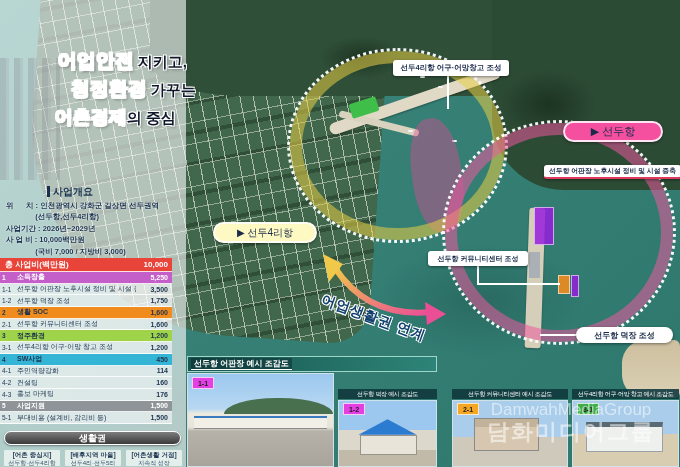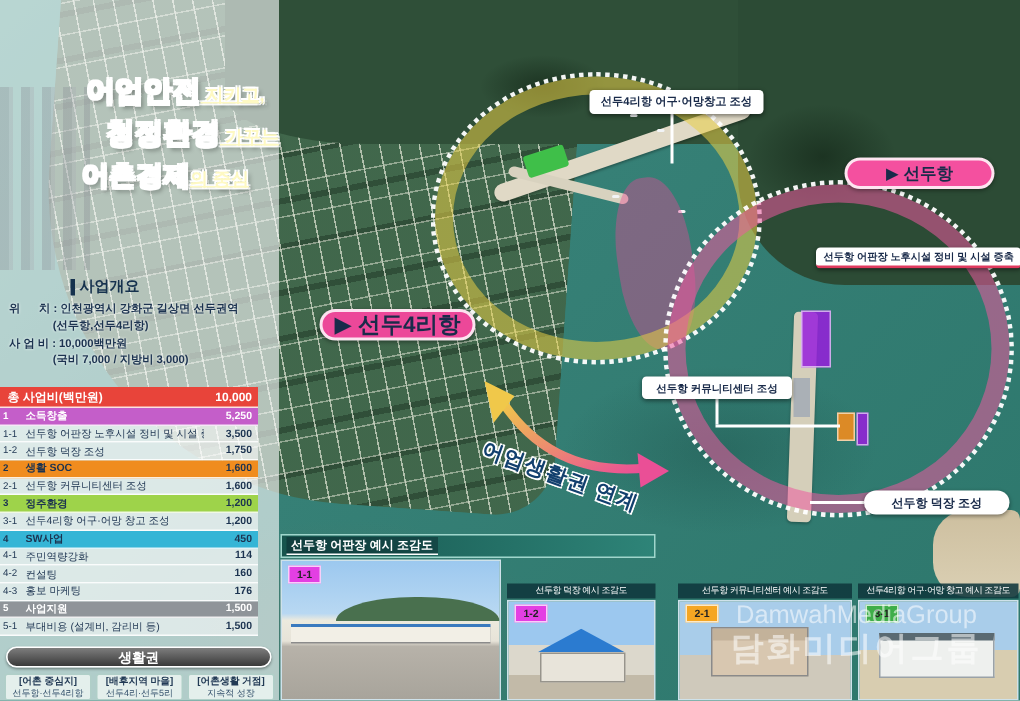--- a/index.html
+++ b/index.html
@@ -61,45 +61,45 @@
   .fac.orange{background:rgba(240,140,30,.9);}
 
   
   .conn{position:absolute;background:#fff;z-index:3;}
 
   
   .map-label{position:absolute;z-index:5;background:#fff;color:#1a2b4a;font-weight:bold;
     display:flex;align-items:center;justify-content:center;white-space:nowrap;
     border-radius:3px;box-shadow:0 1px 3px rgba(0,0,0,.45);}
   .pill{position:absolute;z-index:5;display:flex;align-items:center;justify-content:center;
-    font-weight:bold;color:#1a2b4a;border-radius:11px;border:2px solid rgba(255,255,255,.85);
-    box-shadow:0 1px 3px rgba(0,0,0,.4);white-space:nowrap;}
+    font-weight:normal;color:#1a2b4a;border-radius:11px;border:2px solid rgba(255,255,255,.85);
+    box-shadow:0 1px 3px rgba(0,0,0,.4);white-space:nowrap;margin-top:16px;}
   .pill.pink{left:563px;top:105px;width:100px;height:21px;background:#f4509f;font-size:11px;}
-  .pill.yellow{left:213px;top:206px;width:104px;height:21px;background:#ec4899;font-size:15px;}
+  .pill.yellow{left:213px;top:206px;width:104px;height:21px;background:#fef9c3;font-size:10px;}
   .lbl-warehouse{left:393px;top:60px;width:116px;height:16px;font-size:7.5px;}
   .lbl-fishmarket{left:544px;top:165px;width:137px;height:14px;font-size:6.8px;border-bottom:2px solid #e03a5e;}
   .lbl-community{left:428px;top:251px;width:100px;height:15px;font-size:7px;}
   .lbl-deokjang{left:576px;top:327px;width:97px;height:16px;font-size:8px;border-radius:8px;}
 
   
   .link-arrow{position:absolute;left:313px;top:250px;width:135px;height:80px;z-index:4;}
   .arrow-text{position:absolute;left:325px;top:291px;z-index:4;transform:rotate(20deg);
     transform-origin:0 0;font-size:14px;font-weight:900;color:#12406e;letter-spacing:1px;
     text-shadow:-1px -1px 0 #fff,1px -1px 0 #fff,-1px 1px 0 #fff,1px 1px 0 #fff;white-space:nowrap;}
 
   
   .left-panel{position:absolute;left:0;top:0;width:186px;height:467px;z-index:6;
     background:rgba(252,252,253,.62);}
   .silhouette{position:absolute;left:0;top:58px;width:60px;height:122px;opacity:.35;
     background:repeating-linear-gradient(90deg,#8a8f96 0 6px,#a9adb3 6px 9px,transparent 9px 14px);}
   .t-line{position:absolute;white-space:pre;font-weight:bold;
     text-shadow:-1px -1px 0 #fff,1px -1px 0 #fff,-1px 1px 0 #fff,1px 1px 0 #fff,2px 2px 3px rgba(0,0,0,.35);}
   .t1{left:10px;top:30px;}.t2{left:44px;top:58px;}.t3{left:7px;top:87px;}
   .hl{font-size:19px;}.hl.blue{color:#ffffff;padding-left:21px;}.hl.green{color:#ffffff;}
-  .rest{font-size:12px;color:#fef9c3;text-decoration:underline;}
+  .rest{font-size:15px;color:#0f172a;}
   .t-main{left:48px;top:104px;font-size:36px;letter-spacing:2px;color:#1c63c7;
     text-shadow:-2px -2px 0 #fff,2px -2px 0 #fff,-2px 2px 0 #fff,2px 2px 0 #fff,3px 3px 4px rgba(0,0,0,.45);}
 
   .ov-head{position:absolute;left:3px;top:186px;font-size:10px;font-weight:bold;color:#16324e;
     border-left:3px solid #16324e;padding-left:3px;line-height:11px;margin-left:44px;}
   .ov-lines{position:absolute;left:6px;top:200px;width:178px;}
   .ov-line{font-size:7.5px;font-weight:600;color:#1c3350;line-height:11.4px;white-space:pre;
     text-shadow:0 0 2px #fff;}
 
   
@@ -233,20 +233,21 @@
       <span class="hl green">청정환경</span><span class="rest"> 가꾸는</span>
     </div>
     <div class="t-line t3">
       <span class="hl blue" style="font-size:18px;">어촌경제</span><span class="rest">의 중심</span>
     </div>
 
     <div class="ov-head">사업개요</div>
     <div class="ov-lines">
       <div class="ov-line">위      치 : 인천광역시 강화군 길상면 선두권역</div>
       <div class="ov-line">              (선두항,선두4리항)</div>
+      <div class="ov-line">사업기간 : 2026년~2029년</div>
       <div class="ov-line">사 업 비 : 10,000백만원</div>
       <div class="ov-line">              (국비 7,000 / 지방비 3,000)</div>
     </div>
 
     <div class="btable">
       <div class="trow thead">
         <span class="tlabel">총 사업비(백만원)</span>
         <span class="tval">10,000</span>
       </div>
       <div>

